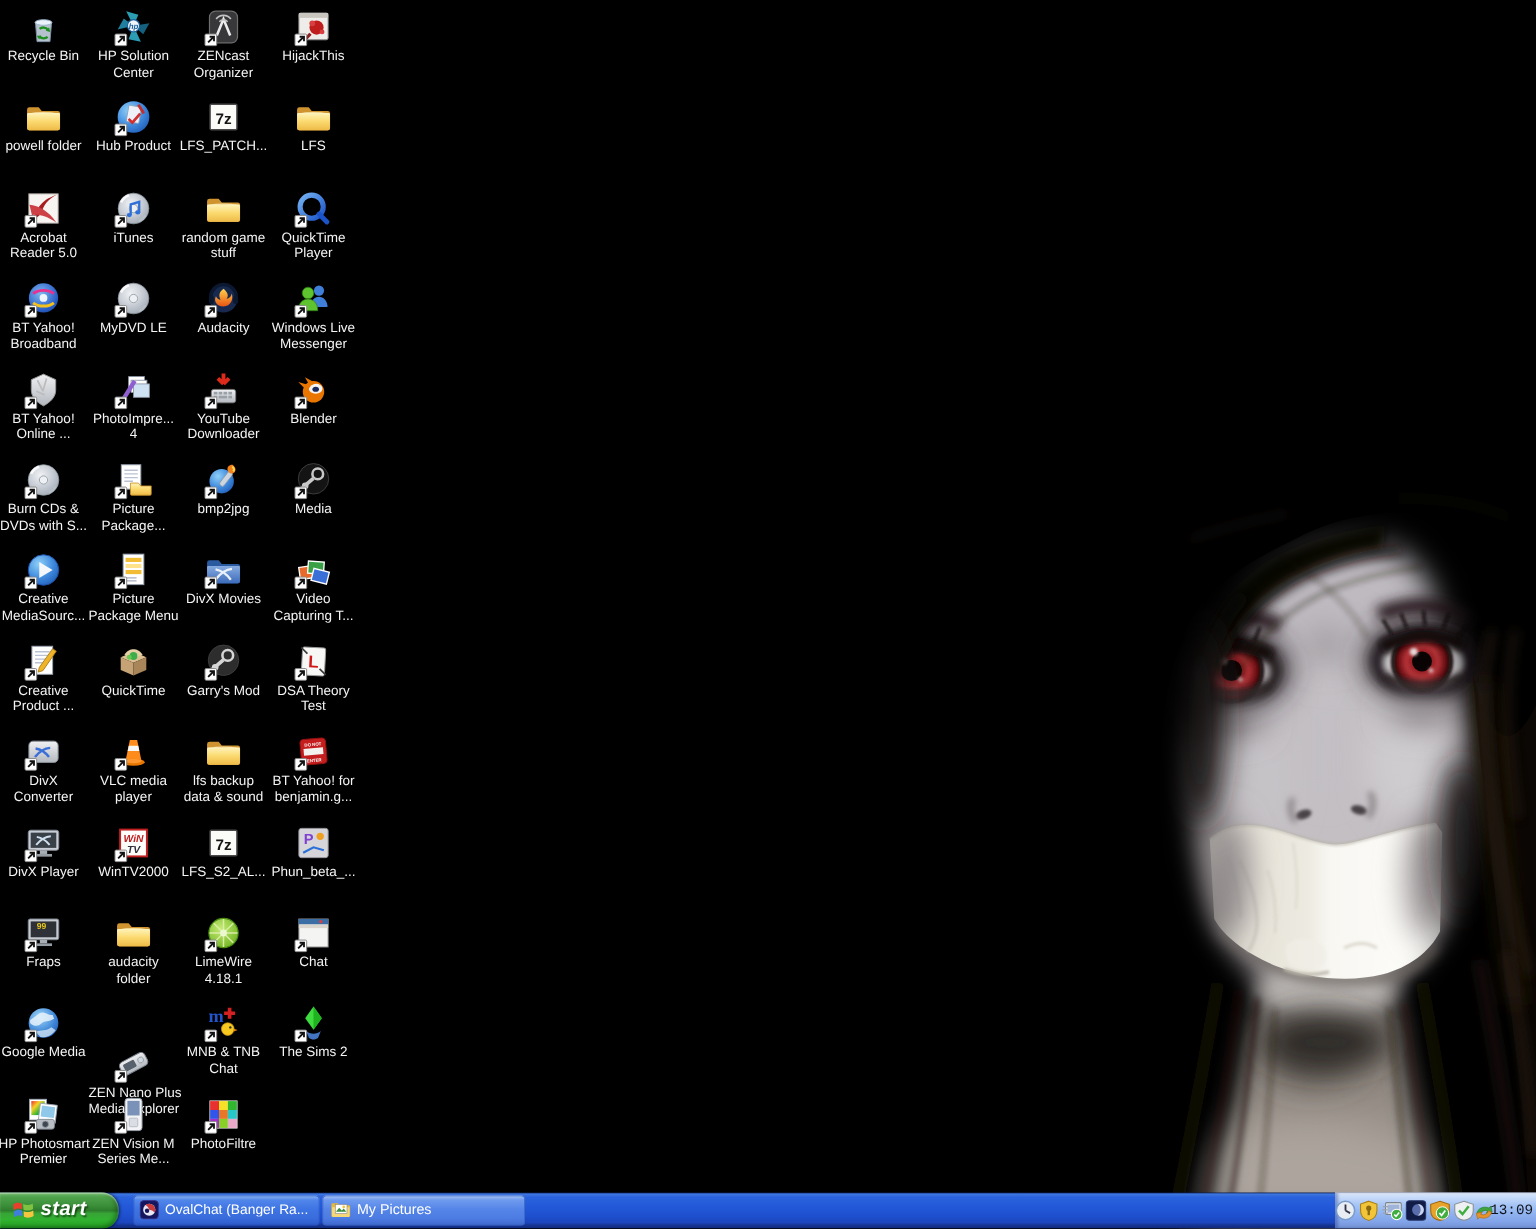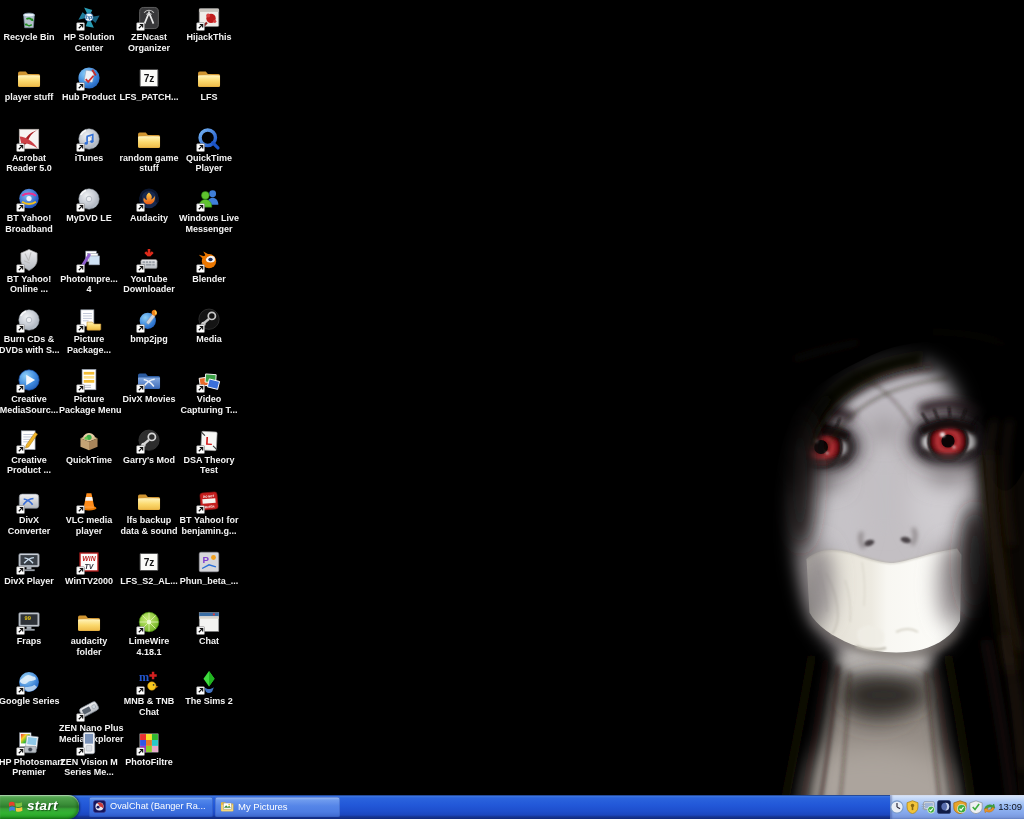--- a/index.html
+++ b/index.html
@@ -1,18 +1,18 @@
 <!DOCTYPE html>
 <html><head><meta charset="utf-8">
 <style>
 html,body{margin:0;padding:0;background:#000;}
 body{width:1024px;height:819px;position:relative;overflow:hidden;font-family:"Liberation Sans",sans-serif;}
 .ic{position:absolute;width:60px;text-align:center;}
 .ic svg.m{width:26px;height:26px;display:block;margin:0 auto;}
-.lb{position:relative;margin-top:1px;color:#f4f4f4;font-size:9px;line-height:10.6px;white-space:nowrap;font-weight:bold;}
+.lb{position:relative;margin-top:1px;color:#f4f4f4;font-size:9px;line-height:10.6px;white-space:nowrap;}
 </style></head>
 <body>
 <svg width="0" height="0" style="position:absolute">
 <defs>
 <linearGradient id="gf" x1="0" y1="0" x2="0" y2="1">
         <stop offset="0" stop-color="#fff3b8"></stop>
         <stop offset="0.5" stop-color="#fbd96e"></stop>
         <stop offset="1" stop-color="#eebb48"></stop>
       </linearGradient>
 <linearGradient id="bfold" x1="0" y1="0" x2="0" y2="1">
@@ -291,21 +291,21 @@
       </g>
     </svg>
     <div class="lb">HijackThis</div>
   </div>
 <div class="ic" style="left:-1px;top:65.4px">
     <svg class="m" viewBox="0 0 32 32">
       <path d="M2.5 10 q0-2 2-2 h7.5 l2.6 3 h13 q2 0 2 2 v12 q0 2-2 2 h-23 q-2 0-2-2 z" fill="#cf9430"></path>
       <path d="M3.4 12.8 h25.2 q.9 0 .9 1 v11.4 q0 1.6-1.6 1.6 h-23.8 q-1.6 0-1.6-1.6 v-11.4 q0-1 .9-1 z" fill="url(#gf)"></path>
       <path d="M3.4 13.6 q12-2.2 25.2 0" stroke="#fff3c0" stroke-width="1" fill="none" opacity=".8"></path>
     </svg>
-    <div class="lb">player stuff</div>
+    <div class="lb">powell folder</div>
   </div>
 <div class="ic" style="left:59px;top:65.4px">
     <svg class="m" viewBox="0 0 32 32">
       <circle cx="16" cy="16" r="13" fill="url(#bball)"></circle>
       <g transform="rotate(10 16 14)">
         <rect x="11" y="7" width="10.5" height="13.5" rx="1" fill="#eef2f8" stroke="#8ea2bc" stroke-width="0.7"></rect>
       </g>
       <path d="M20 6 l4.5 7" stroke="#c03030" stroke-width="2.4"></path>
       <path d="M12 17.5 l3 3.2 6.5-7.5" stroke="#d03030" stroke-width="2.2" fill="none"></path>
       <g>
@@ -822,21 +822,21 @@
     <svg class="m" viewBox="0 0 32 32">
       <circle cx="16" cy="16" r="12.2" fill="url(#geg)"></circle>
       <path d="M5 13.5 c4-2 6.5-6 10-6.2 c3 0 4.5 2 8.5 2.2 l1.2 3 c-4.5 3-7.5 1-10.5 4 c-3 3-7 2-9.2-.5 z" fill="#e8f2fa" opacity="0.85"></path>
       <path d="M9.5 23 c4.5-1.5 8.5 0 13-3.5 l3.5 2.5 c-3.5 4.5-8 6.5-12.5 5.5 z" fill="#cfe4f4" opacity="0.8"></path>
       <g>
         <rect x="0.8" y="21.8" width="9.6" height="9.6" rx="1" fill="#fff" stroke="#848484" stroke-width="0.8"></rect>
         <path d="M3.4 28.6 L7.6 24.4" stroke="#111" stroke-width="1.5" fill="none"></path>
         <path d="M4.6 24 h3.6 v3.6" fill="none" stroke="#111" stroke-width="1.5"></path>
       </g>
     </svg>
-    <div class="lb">Google Series</div>
+    <div class="lb">Google Media</div>
   </div>
 <div class="ic" style="left:59px;top:696px">
     <svg class="m" viewBox="0 0 32 32">
       <g transform="rotate(-28 16 16)">
         <rect x="4.5" y="10.5" width="23" height="11.5" rx="3.5" fill="url(#grayg)" stroke="#78828e" stroke-width="0.8"></rect>
         <rect x="7.5" y="13" width="10" height="6.3" rx="1" fill="#57616d"></rect>
         <circle cx="22.5" cy="16.2" r="2.4" fill="#cfd7df" stroke="#78828e" stroke-width="0.5"></circle>
       </g>
       <g>
         <rect x="0.8" y="21.8" width="9.6" height="9.6" rx="1" fill="#fff" stroke="#848484" stroke-width="0.8"></rect>
@@ -951,21 +951,21 @@
 background:linear-gradient(to bottom,#8db8f2 0,#5186ea 3px,#3e74e3 9px,#3a6cdc 15px,#3261d2 18px,#2a55c0 20px);
 box-shadow:inset 0 0 0 0.5px #2a52b8;">
 <svg width="13" height="13" viewBox="0 0 16 16" style="position:absolute;left:4px;top:3px">
 <rect x="0.5" y="0.5" width="15" height="15" rx="3" fill="#16165e" stroke="#3a3a8e" stroke-width="0.8"></rect>
 <circle cx="8" cy="8" r="5" fill="#e8e8f4"></circle>
 <path d="M8 3 a5 5 0 0 1 4.4 7.2 A6 6 0 0 0 8 8 A6 6 0 0 0 5 4 A5 5 0 0 1 8 3" fill="#c93a3a"></path>
 <circle cx="6.2" cy="8.8" r="1.8" fill="#16165e"></circle>
 </svg>
 <span style="position:absolute;left:21px;top:4px;color:#fff;font-size:9.2px;white-space:nowrap;overflow:hidden;width:96px;font-family:'Liberation Sans',sans-serif;">OvalChat (Banger Ra...</span>
 </div>
-<div style="position:absolute;left:215px;top:797px;width:125px;height:20px;border-radius:2.5px;
+<div style="position:absolute;left:215px;top:797px;width:135px;height:20px;border-radius:2.5px;
 background:linear-gradient(to bottom,#a6c4f5 0,#6f9bee 3px,#5585e8 9px,#4d7ce2 15px,#4470d6 18px,#3a63c6 20px);
 box-shadow:inset 0 0 0 0.5px #3a60c0;">
 <svg width="14" height="13" viewBox="0 0 16 15" style="position:absolute;left:5px;top:3px">
 <path d="M1 3.5 q0-1 1-1 h4 l1.4 1.6 h7 q1 0 1 1 v7 q0 1-1 1 h-12.4 q-1 0-1-1 z" fill="#e8b83a"></path>
 <path d="M1.5 5.6 h13.4 v6.6 q0 .8-.8.8 h-11.8 q-.8 0-.8-.8 z" fill="#f7d878"></path>
 <rect x="4" y="3.5" width="9" height="7" fill="#fff" stroke="#8a8a8a" stroke-width="0.5"></rect>
 <path d="M4.5 9 l2.5-3 2 2 1.5-1.5 2 2.5 z" fill="#3f8f3f"></path>
 <circle cx="10.5" cy="5.3" r="1" fill="#f2c233"></circle>
 </svg>
 <span style="position:absolute;left:23px;top:4px;color:#fff;font-size:9.5px;white-space:nowrap;font-family:'Liberation Sans',sans-serif;">My Pictures</span>
@@ -1001,14 +1001,14 @@
 <path d="M8 10.5 l1.8 2 3-4" stroke="#fff" stroke-width="1.4" fill="none"></path>
 </svg>
 <svg width="14" height="14" viewBox="0 0 17 17" style="position:absolute;left:79px;top:5px">
 <path d="M8.5 1 L16 3.5 V9 c0 4.5-3.5 7-7.5 7.5 C4.5 16 1 13.5 1 9 V3.5 Z" fill="#eef0f2" stroke="#8a929a" stroke-width="0.9"></path>
 <path d="M4.5 8.5 l2.8 3 5-6.5" stroke="#3fae3f" stroke-width="2" fill="none"></path>
 </svg>
 <svg width="15" height="14" viewBox="0 0 17 16" style="position:absolute;left:92px;top:6px">
 <path d="M3 9 a6 5 0 0 1 9-4 l1.5-1.5 1 4.5 -4.5 1 1.2-1.8 a4 3.5 0 0 0-5.8 2.8 z" fill="#3fa43f" stroke="#1f7f1f" stroke-width="0.5"></path>
 <path d="M14 8 a6 5 0 0 1-9 4 l-1.5 1.5 -1-4.5 4.5-1 -1.2 1.8 a4 3.5 0 0 0 5.8-2.8 z" fill="#e8922a" stroke="#b06a10" stroke-width="0.5"></path>
 </svg>
-<span style="position:absolute;right:2px;top:6px;color:#10141c;font-size:9.5px;font-family:Liberation Sans, sans-serif;">13:09</span>
+<span style="position:absolute;right:2px;top:6px;color:#10141c;font-size:9.5px;font-family:Liberation Mono, monospace;">13:09</span>
 </div>
 
 </body></html>

